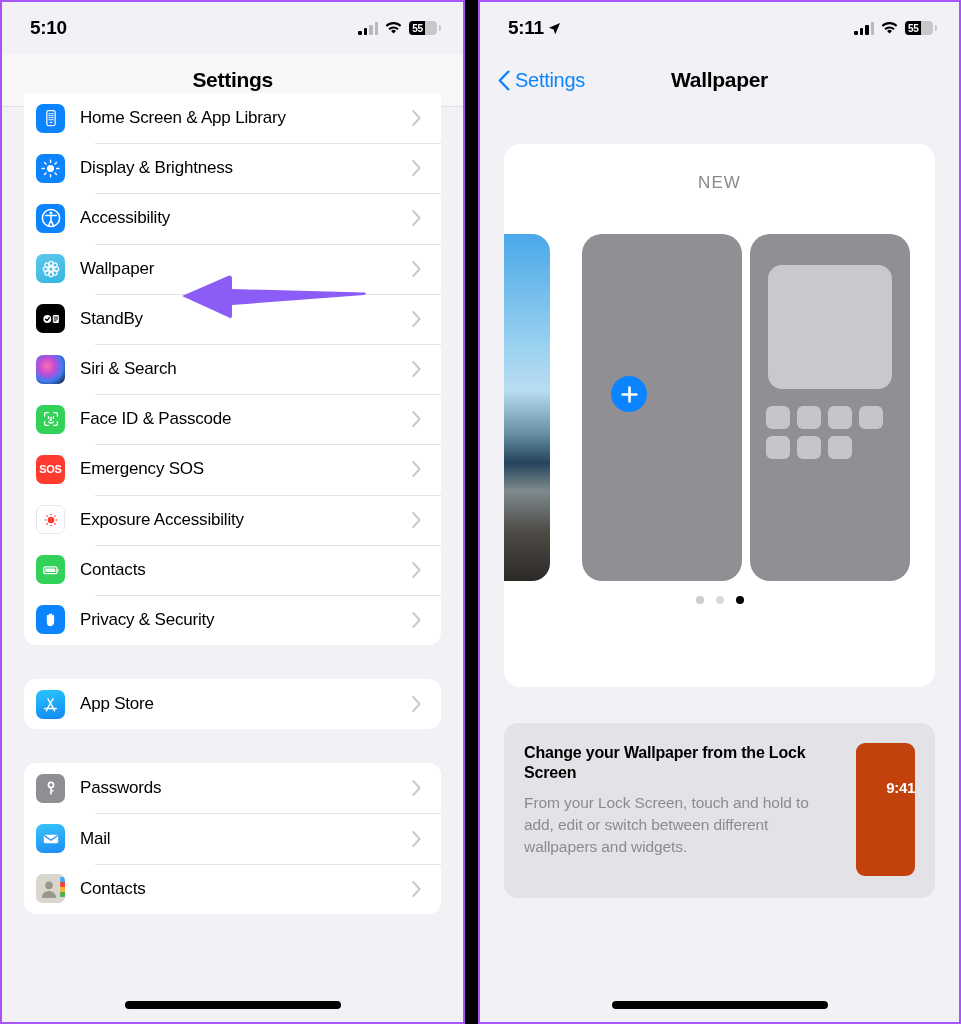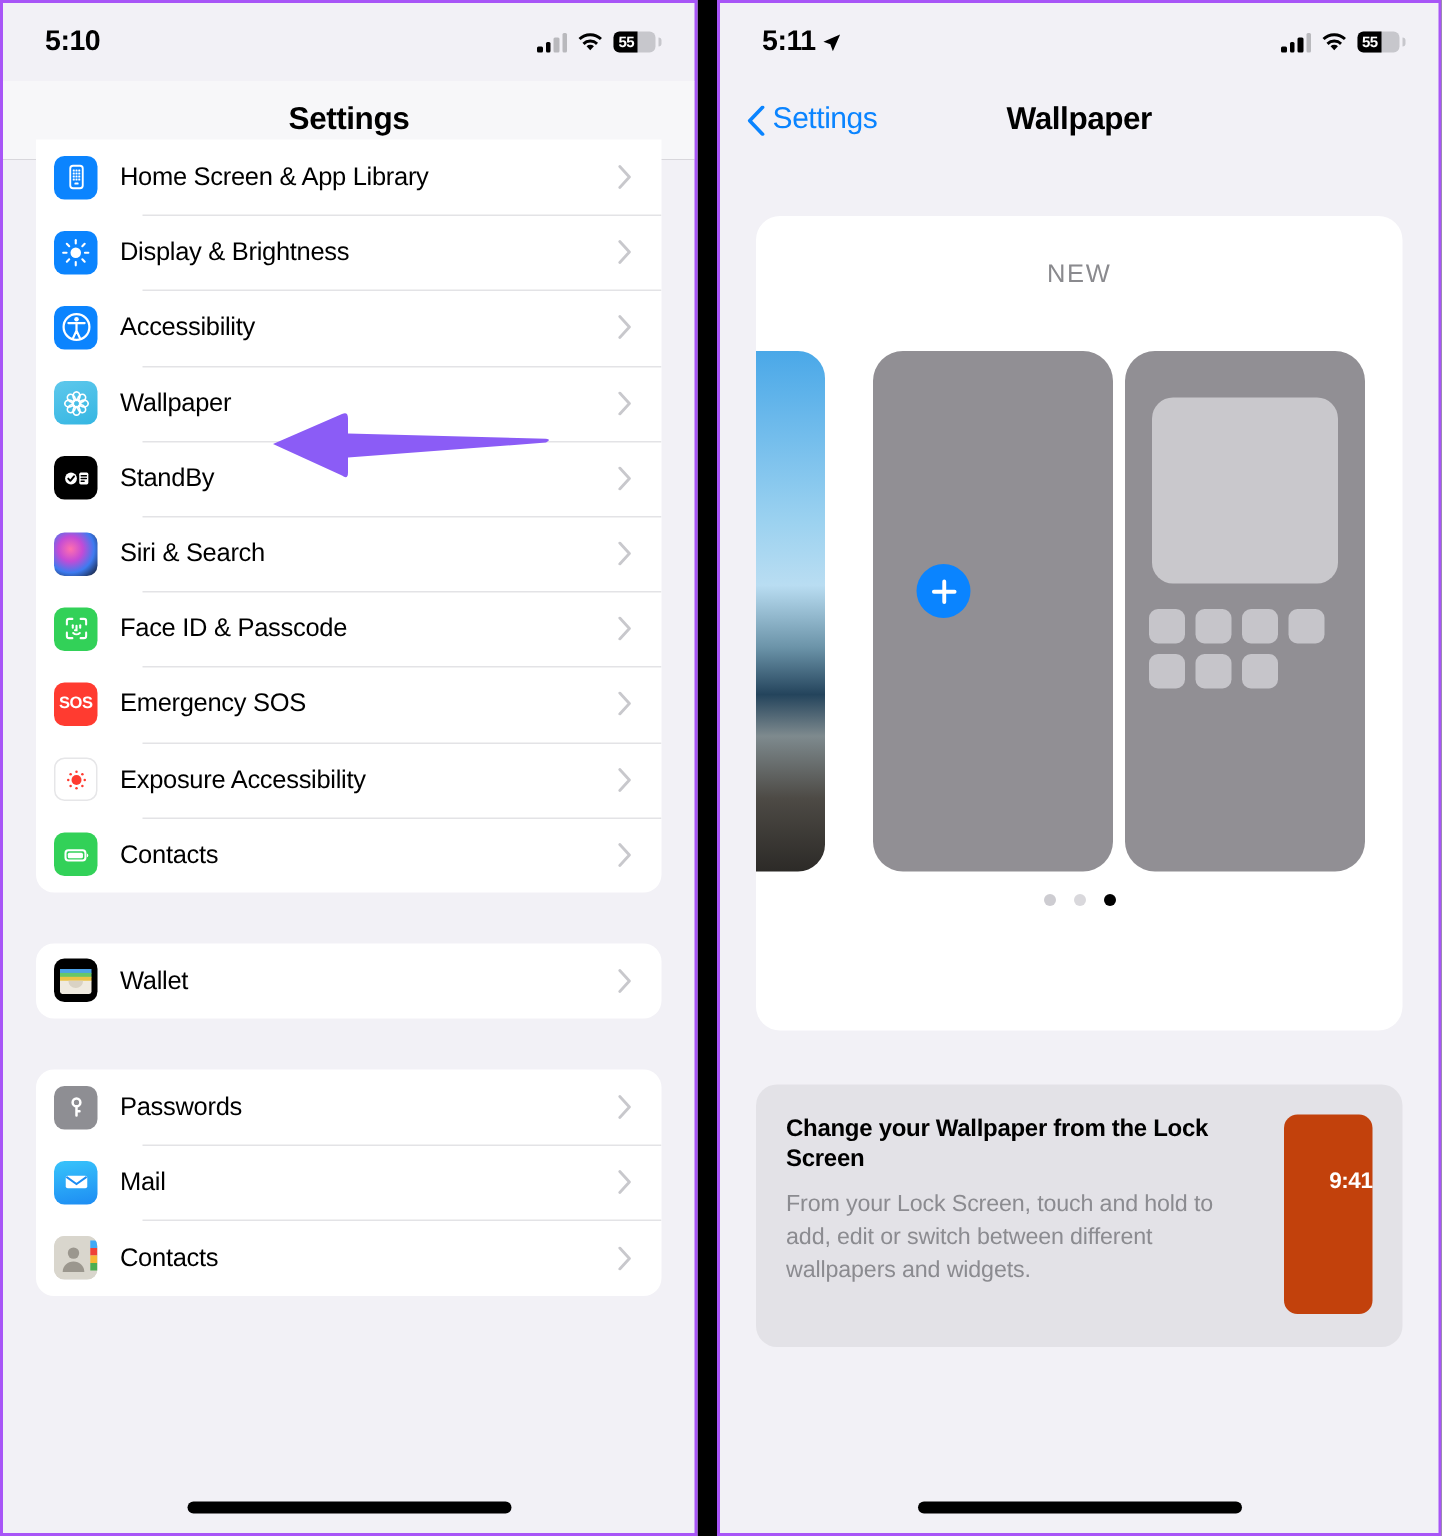--- a/index.html
+++ b/index.html
@@ -429,34 +429,47 @@
                 <rect x="5.7" y="10.3" width="11" height="4" rx="1.1" fill="#fff"></rect>
                 <path d="M19.6 10.9v2.8a1.5 1.5 0 0 0 0-2.8z" fill="#fff"></path>
               </svg>
           </span>
           <span class="rlabel">Contacts</span>
           <svg class="chev" viewBox="0 0 9 16">
               <path d="M1.2 1 7.6 8l-6.4 7" stroke="#bfbfc4" stroke-width="1.9" fill="none" stroke-linecap="round" stroke-linejoin="round"></path>
             </svg>
         </div>
 
+        <div class="row">
+          <span class="ricon ic-priv">
+            <svg viewBox="0 0 24 24" width="20" height="20">
+                <path d="M7 13V7.2a1.1 1.1 0 0 1 2.2 0V11V5.6a1.1 1.1 0 0 1 2.2 0V11V5.2a1.1 1.1 0 0 1 2.2 0V11V7a1.1 1.1 0 0 1 2.2 0v6.8c0 3.4-1.9 5.6-4.9 5.6S7 17.6 7 13z" fill="#fff"></path>
+              </svg>
+          </span>
+          <span class="rlabel">Privacy &amp; Security</span>
+          <svg class="chev" viewBox="0 0 9 16">
+              <path d="M1.2 1 7.6 8l-6.4 7" stroke="#bfbfc4" stroke-width="1.9" fill="none" stroke-linecap="round" stroke-linejoin="round"></path>
+            </svg>
+        </div>
       </div>
 
       <div class="group">
         <div class="row">
-          <span class="ricon ic-wallet">
-            <svg viewBox="0 0 29 29" width="29" height="29">
-                <rect x="4" y="7" width="21" height="3" fill="#4da2e8"></rect>
-                <rect x="4" y="9.6" width="21" height="3" fill="#66c76a"></rect>
-                <rect x="4" y="12.2" width="21" height="3" fill="#ebc348"></rect>
-                <path d="M4 14.8h21v7.2a1.6 1.6 0 0 1-1.6 1.6H5.6A1.6 1.6 0 0 1 4 22V14.8z" fill="#efeae0"></path>
-                <path d="M9.6 14.8h9.8a4.9 4.9 0 0 1-9.8 0z" fill="#d9d2c4"></path>
-              </svg>
-          </span>
-          <span class="rlabel">Wallet</span>
+          <span class="ricon ic-appstore">
+            <svg viewBox="0 0 24 24" width="21" height="21">
+                <g stroke="#fff" stroke-width="1.6" stroke-linecap="round" fill="none">
+                  <path d="M5.4 16.6h13.2"></path>
+                  <path d="M9.1 5.5 15.6 16.6"></path>
+                  <path d="M14.9 5.5 8.4 16.6"></path>
+                  <path d="M7.3 19.2 8.3 17.4"></path>
+                  <path d="M16.7 19.2 15.7 17.4"></path>
+                </g>
+              </svg>
+          </span>
+          <span class="rlabel">App Store</span>
           <svg class="chev" viewBox="0 0 9 16">
               <path d="M1.2 1 7.6 8l-6.4 7" stroke="#bfbfc4" stroke-width="1.9" fill="none" stroke-linecap="round" stroke-linejoin="round"></path>
             </svg>
         </div>
       </div>
 
       <div class="group">
         <div class="row">
           <span class="ricon ic-pass">
             <svg viewBox="0 0 24 24" width="20" height="20">

